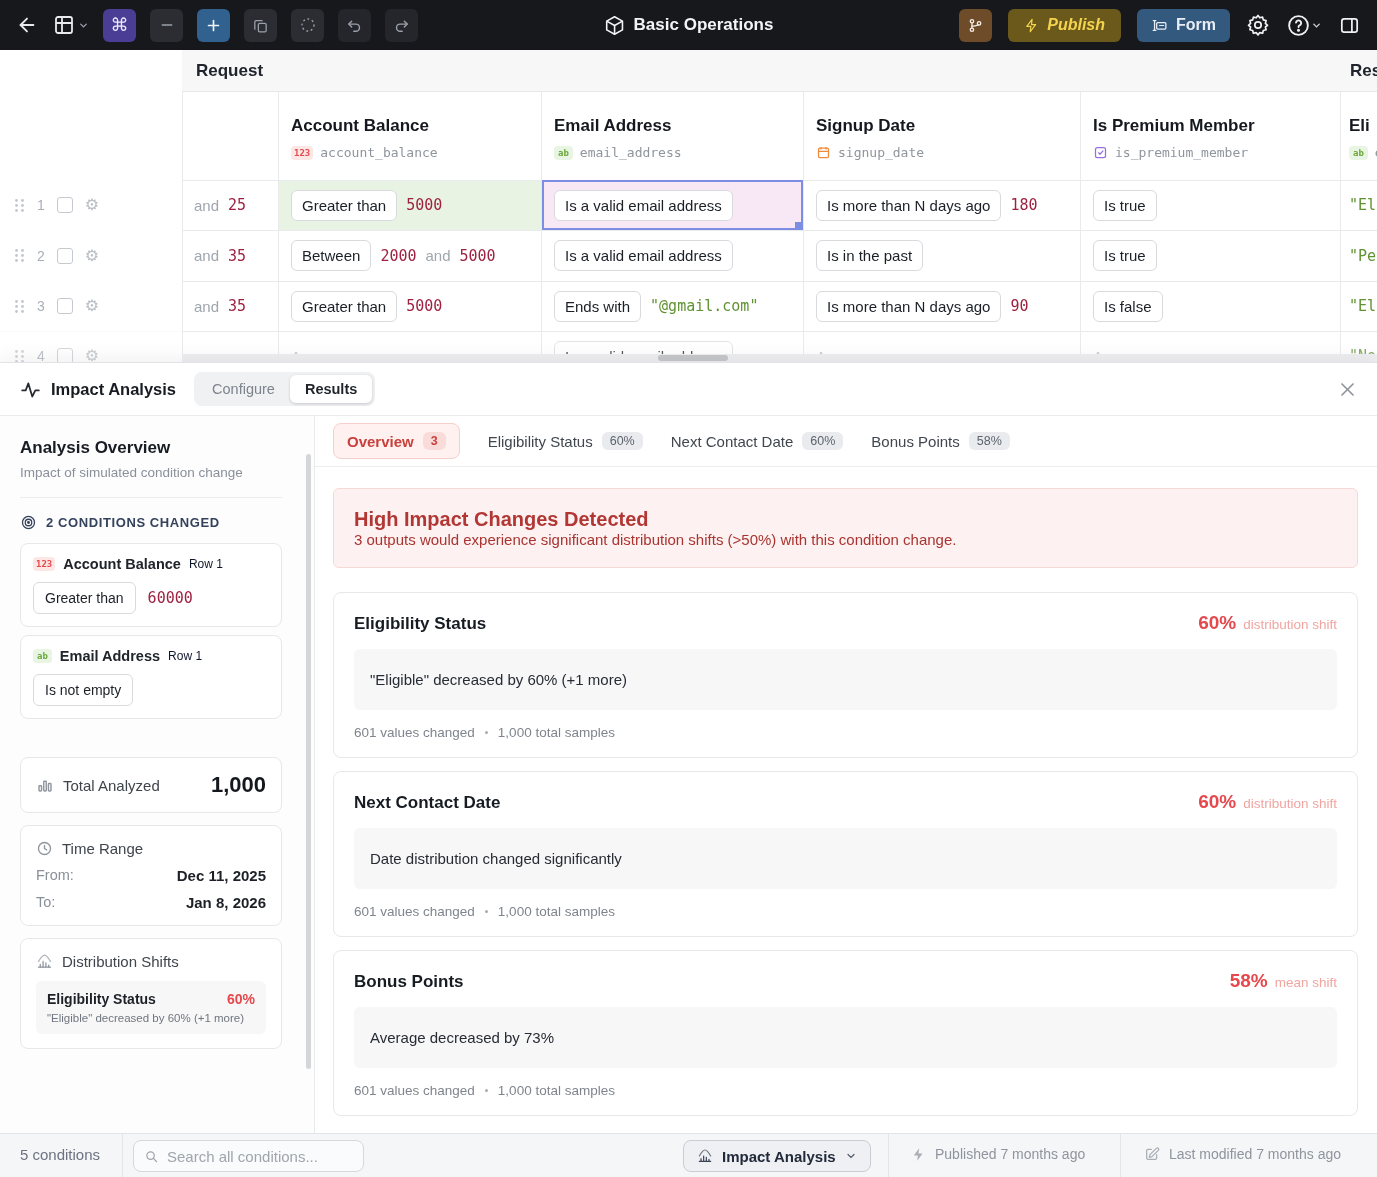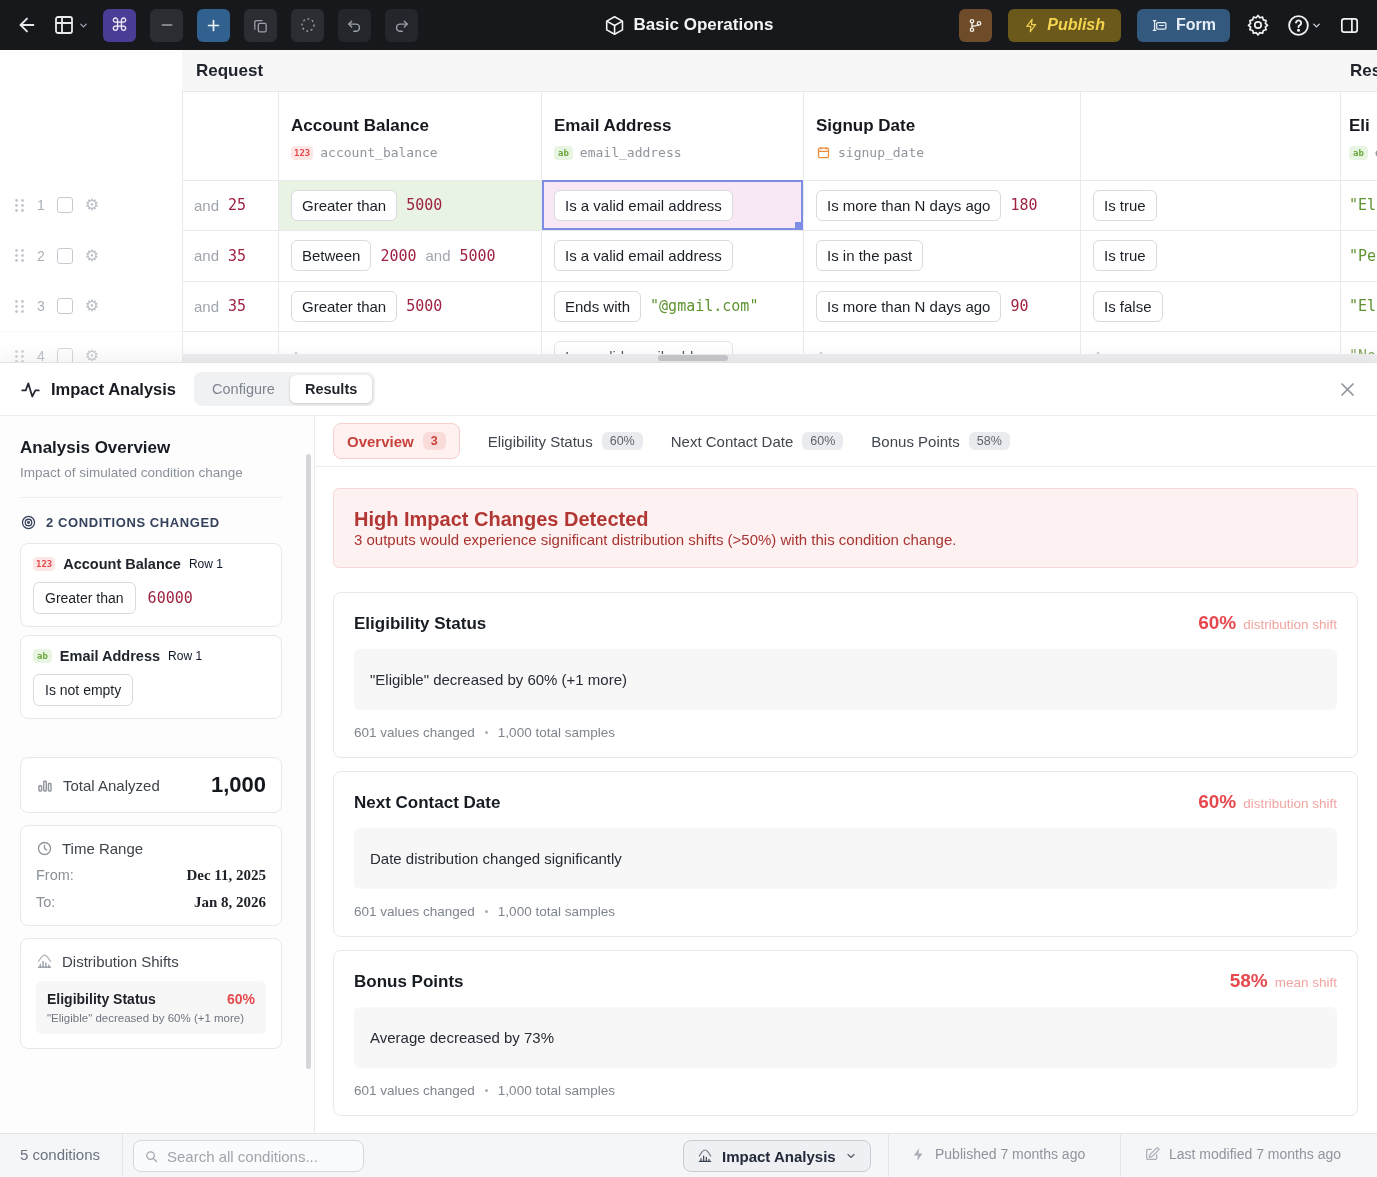--- a/index.html
+++ b/index.html
@@ -73,21 +73,21 @@
   .metric { border:1px solid #e7e8eb; border-radius:8px; background:#fff; padding:14px 15px; margin-bottom:12px; }
   .metric-row { display:flex; align-items:center; gap:9px; }
   .metric-label { font-size:15px; color:#3f454d; }
   .metric-val { margin-left:auto; font-size:22px; font-weight:bold; color:#14181e; }
   .metric-val.orange { color:#e8742a; font-size:23px; }
   .pbar { margin-top:13px; height:8px; border-radius:4px; background:#f1f1f2; overflow:hidden; }
   .pbar-fill { height:100%; border-radius:4px; background:linear-gradient(90deg,#f2ab50,#e87a2e); }
   .pbar-labels { margin-top:8px; display:flex; align-items:center; font-size:13px; color:#9aa0a8; }
   .pbar-mid { flex:1; text-align:center; font-size:15px; font-weight:bold; color:#e8742a; }
   .trow { display:flex; margin-top:10px; font-size:14.5px; color:#8a9098; }
-  .trow b { margin-left:auto; font-size:15px; color:#1d2127;font-family:Liberation Serif, serif; }
+  .trow b { margin-left:auto; font-size:15px; color:#1d2127; }
   .distbox { margin-top:11px; background:#f7f7f8; border-radius:6px; padding:10px 11px; }
   .distbox-top { display:flex; font-size:14px; font-weight:bold; color:#1d2127; }
   .distbox-top b { margin-left:auto; color:#e5484d; }
   .distbox-cap { margin-top:5px; font-size:11.5px; color:#70767f; white-space:nowrap; }
   .sb-scroll { position:absolute; right:3px; top:38px; width:5px; height:615px; border-radius:3px; background:#d4d6da; }
 
   .main { position:absolute; left:315px; top:0; right:0; bottom:0; overflow:hidden; }
   .tabsrow { height:51px; display:flex; align-items:center; gap:28px; padding:0 18px; border-bottom:1px solid #ededef; }
   .tab { display:flex; align-items:center; gap:9px; background:none; border:none; font-size:15px; color:#40474f; cursor:pointer; padding:8px 0; }
   .tab.active { background:#fef1f0; border:1px solid #f6cfcc; border-radius:8px; padding:8px 13px; color:#c8403b; font-weight:bold; }
@@ -295,20 +295,32 @@
   <div class="colhead" style="left:804px; width:276px;">
     <div class="cname">Signup Date</div>
     <div class="cfield">
         <span>
           <svg width="15" height="15" viewBox="0 0 24 24" fill="none" stroke="#ef8b3a" stroke-width="2">
             <rect x="4" y="5" width="16" height="15" rx="2"></rect>
             <path d="M4 10h16M8 3v4M16 3v4"></path>
           </svg>
         </span>
         <span class="mono">signup_date</span>
+      </div>
+  </div>
+  <div class="colhead" style="left:1081px; width:259px;">
+    <div class="cname">Is Premium Member</div>
+    <div class="cfield">
+        <span>
+          <svg width="15" height="15" viewBox="0 0 24 24" fill="none" stroke="#9a6ee0" stroke-width="2">
+            <rect x="4" y="4" width="16" height="16" rx="3"></rect>
+            <path d="M9 12.5l2.3 2.3L16 9.5" stroke-linecap="round" stroke-linejoin="round"></path>
+          </svg>
+        </span>
+        <span class="mono">is_premium_member</span>
       </div>
   </div>
   <div class="colhead" style="left:1341px; width:36px; padding-left:8px;">
     <div class="cname">Eli</div>
     <div class="cfield">
         <span class="badgeab">ab</span>
         <span class="mono">e</span>
       </div>
   </div>
   <div class="hline" style="top:130px;"></div>

